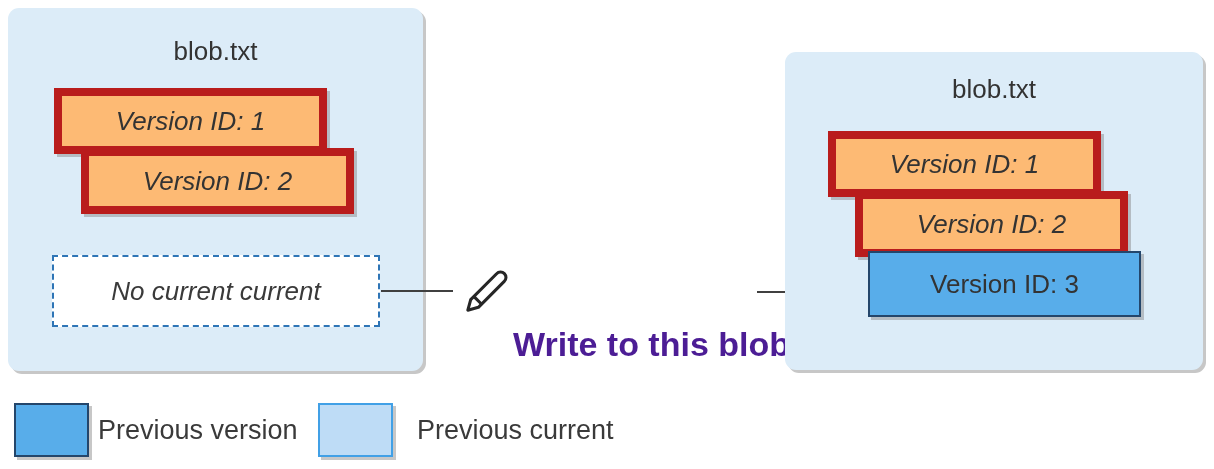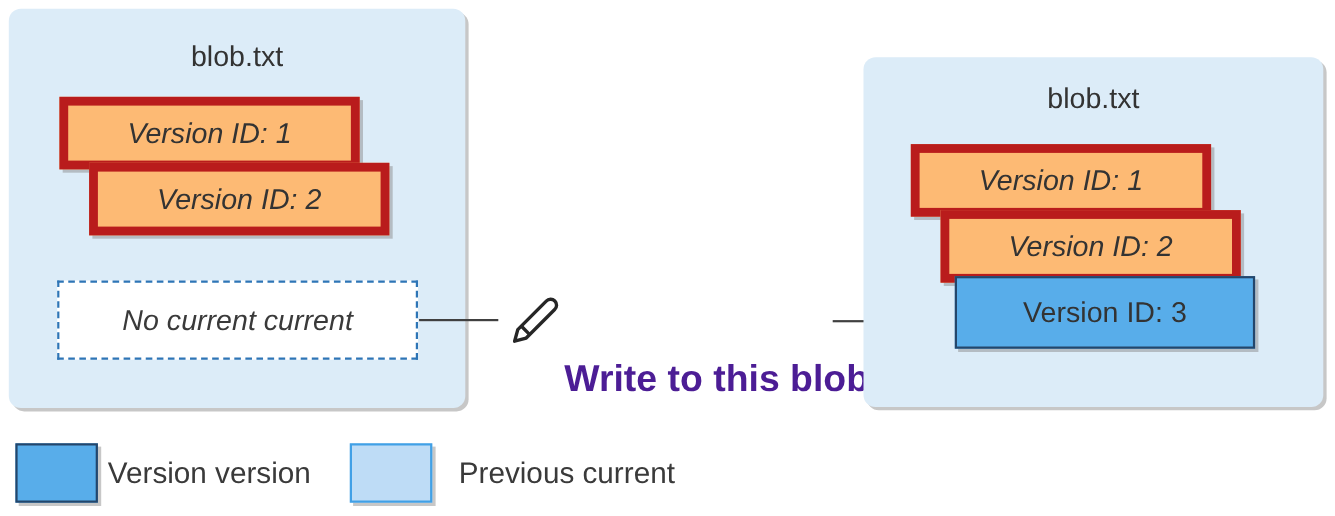--- a/index.html
+++ b/index.html
@@ -96,17 +96,17 @@
   <div class="arrowhead"></div>
 
   <div class="panel panel-right">
     <div class="panel-title">blob.txt</div>
     <div class="vbox prev v1">Version ID: 1</div>
     <div class="vbox prev v2">Version ID: 2</div>
     <div class="vbox curr v3">Version ID: 3</div>
   </div>
 
   <div class="legend-swatch curr"></div>
-  <div class="legend-label l1">Version version</div>
+  <div class="legend-label l1">Previous version</div>
   <div class="legend-swatch prev"></div>
   <div class="legend-label l2">Previous current</div>
 
 </div>
 
 </body></html>

